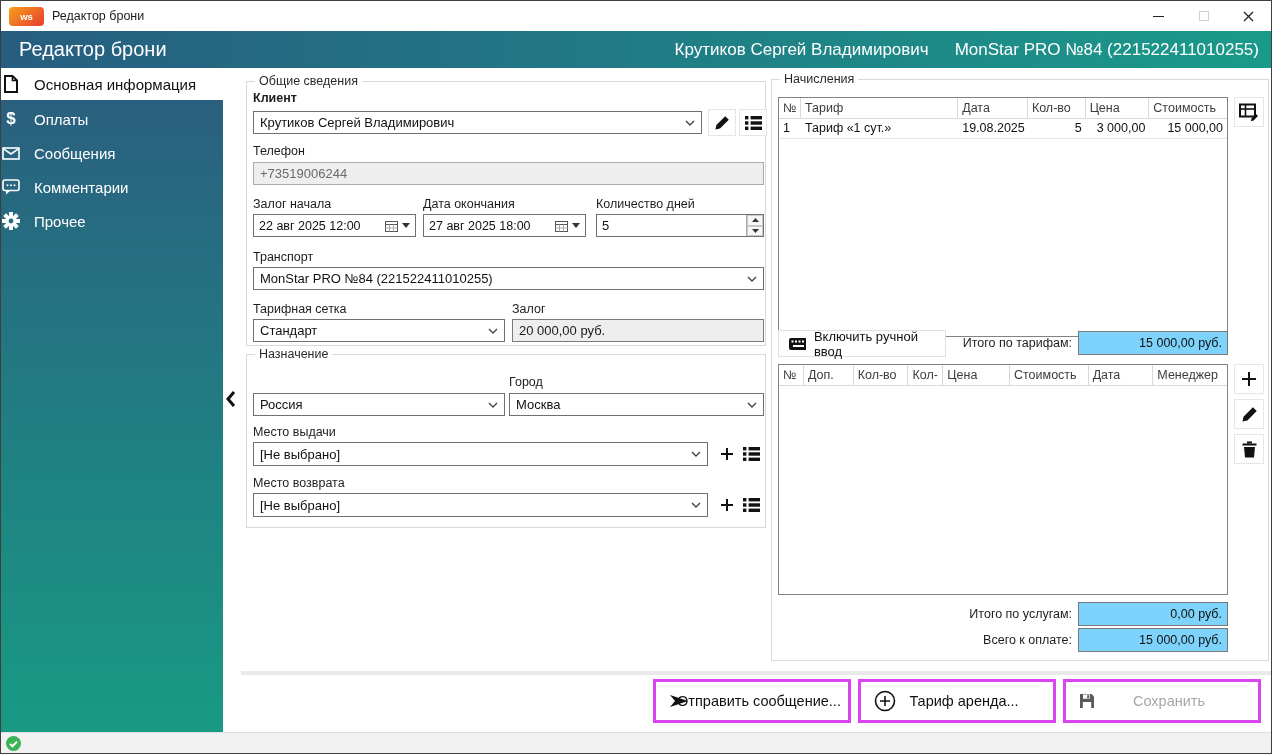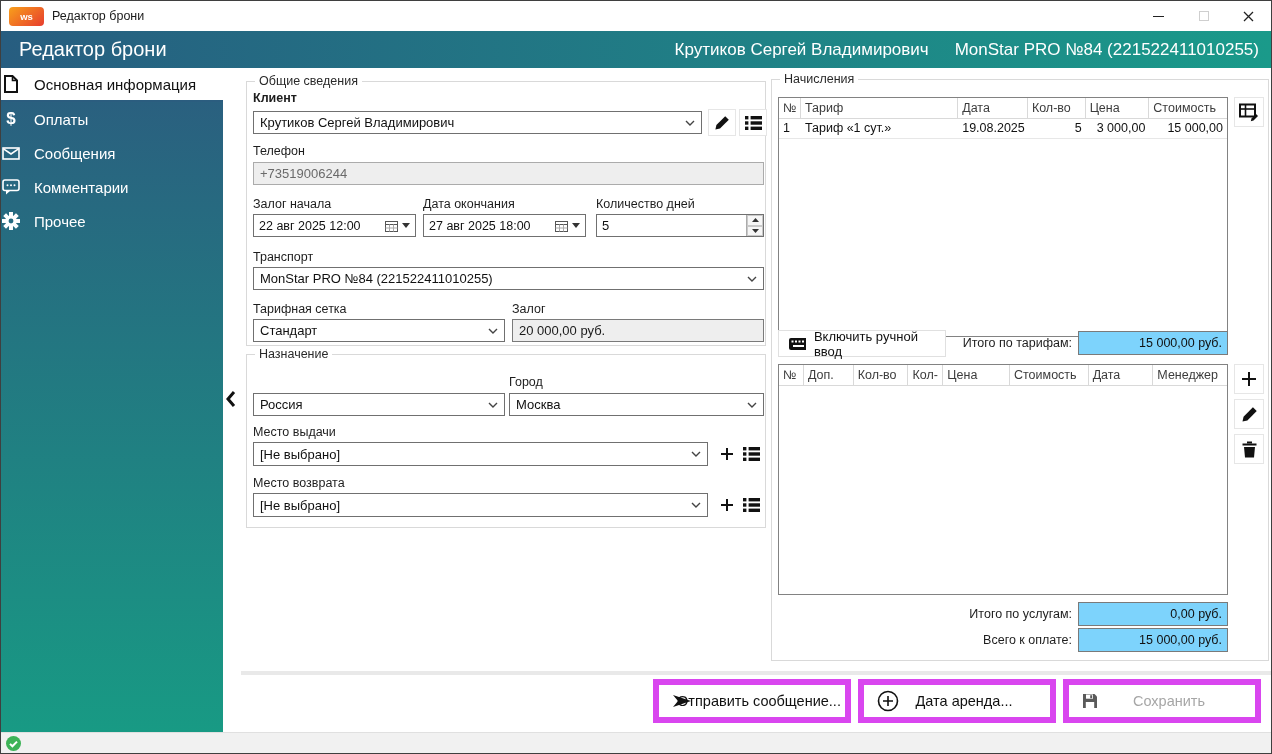--- a/index.html
+++ b/index.html
@@ -86,21 +86,21 @@
                  background:#7dd3fc; font-size:12.5px; color:#111; display:flex;
                  align-items:center; justify-content:flex-end; padding:0 5px; }
 
   .manual-btn { position:absolute; height:27px; background:#fff; border:1px solid #e0e0e0;
                 display:flex; align-items:center; gap:8px; padding:0 10px;
                 font-size:13px; color:#111; }
 
   
   .footer-sep { position:absolute; left:18px; right:0; top:603px; height:4px; background:#e9e9e9; }
   .foot-btn { position:absolute; top:611px; width:198px; height:44px; background:#fff;
-              border:6px solid #d946ef; font-size:14.5px; color:#111; }
+              border:3px solid #d946ef; font-size:14.5px; color:#111; }
   .foot-btn .fb-ico { position:absolute; left:13px; top:50%; transform:translateY(-50%); display:flex; }
   .foot-btn .fb-label { position:absolute; inset:0; display:flex; align-items:center;
                         justify-content:center; padding-left:14px; }
   .foot-btn.disabled .fb-label { color:#a6a6a6; }
 
   
   .statusbar { position:absolute; left:0; right:0; bottom:0; height:21px; background:#f1f1f1;
                border-top:1px solid #e0e0e0; display:flex; align-items:center; }
   .statusbar .ok { margin-left:5px; display:flex; }
 </style>
@@ -490,21 +490,21 @@
       <span class="fb-label">Отправить сообщение...</span>
     </div>
 
     <div class="foot-btn" style="left:635px;">
       <span class="fb-ico">
         <svg width="22" height="22">
             <circle cx="11" cy="11" r="9.5" fill="none" stroke="#111" stroke-width="1.6"></circle>
             <path d="M11 6 V16 M6 11 H16" stroke="#111" stroke-width="1.6"></path>
           </svg>
       </span>
-      <span class="fb-label">Дата аренда...</span>
+      <span class="fb-label">Тариф аренда...</span>
     </div>
 
     <div class="foot-btn disabled" style="left:840px;">
       <span class="fb-ico">
         <svg width="16" height="16">
             <path d="M1 1 h11.5 l2.5 2.5 V15 H1 Z" fill="#5a5a5a"></path>
             <rect x="4" y="1.5" width="7" height="4.2" fill="#fff"></rect>
             <rect x="8.2" y="2.2" width="2" height="3" fill="#5a5a5a"></rect>
             <rect x="3.8" y="9" width="8.4" height="6" fill="#fff"></rect>
           </svg>

